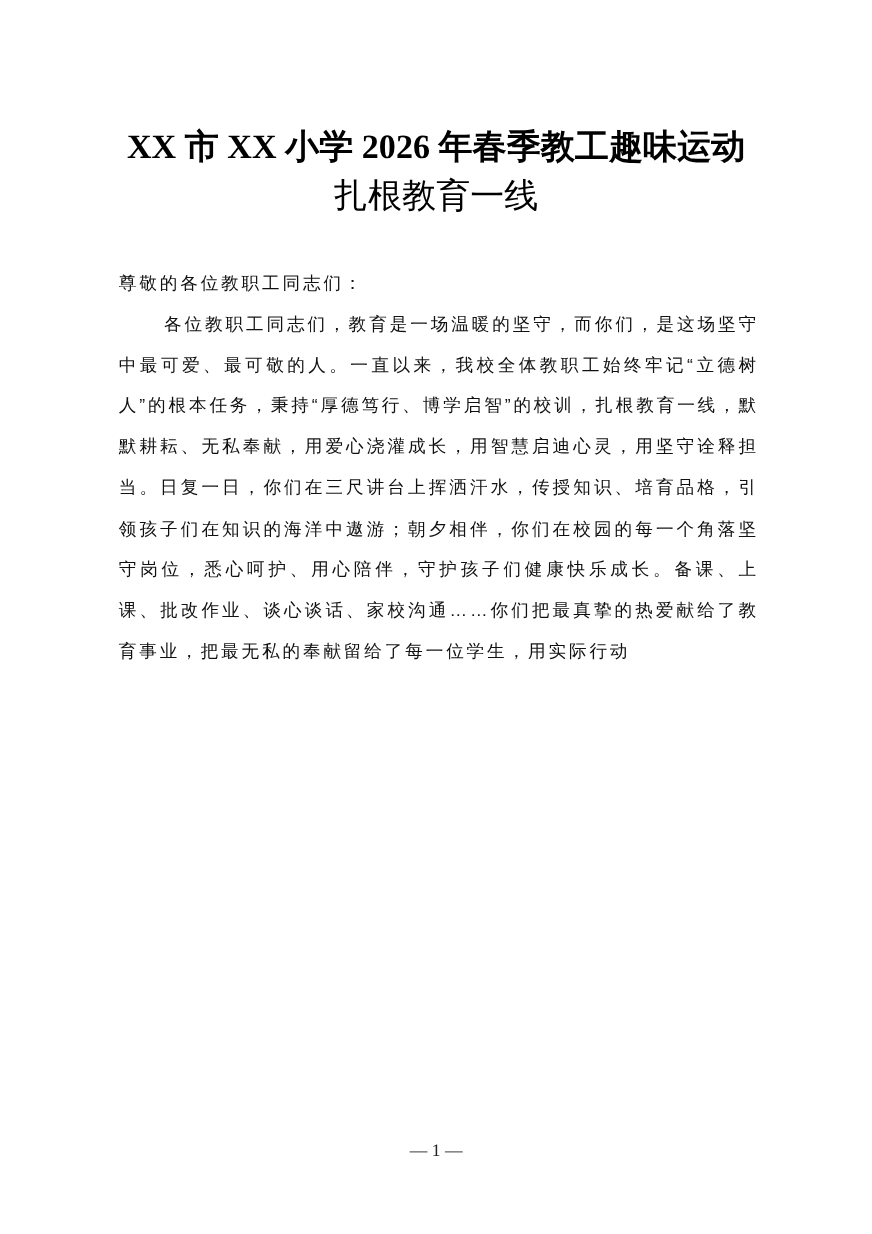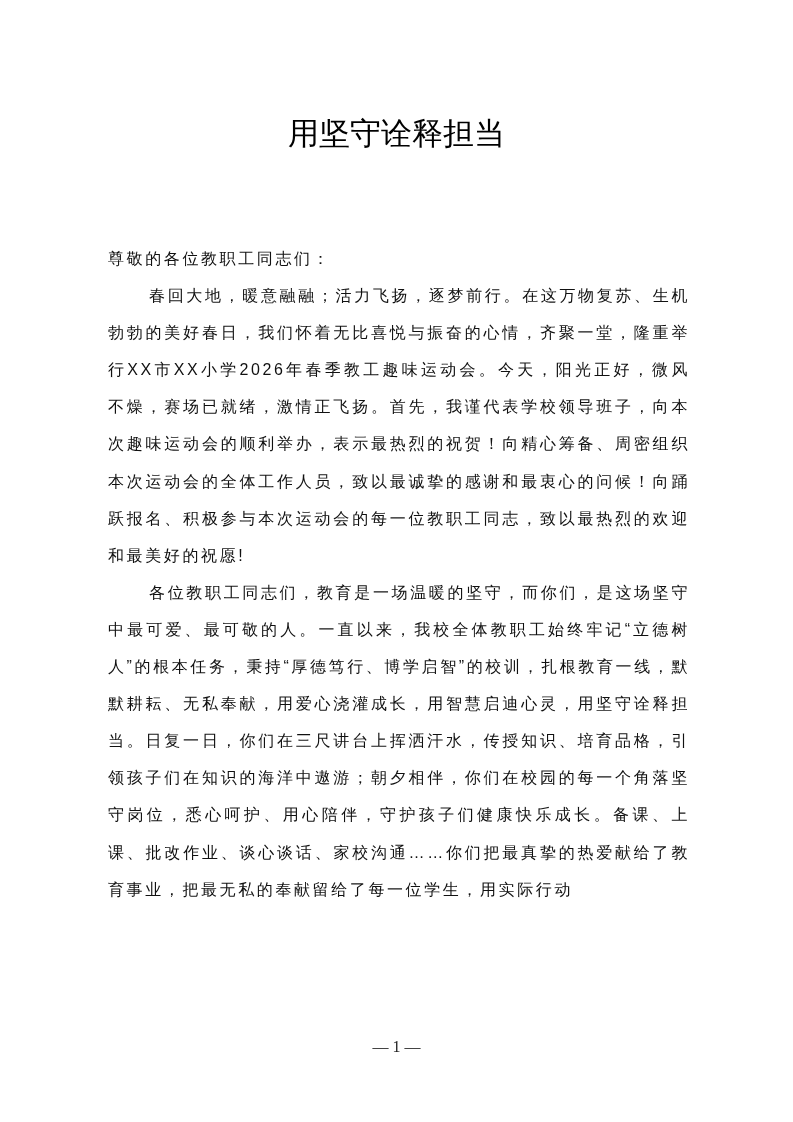--- a/index.html
+++ b/index.html
@@ -24,23 +24,23 @@
   .footer {
     position: absolute; left: 0; width: 793px; top: 1038px;
     text-align: center; font-family: "Liberation Serif", serif; font-size: 16px; color: #222;
   }
 </style>
 </head>
 <body>
 
 <div class="page">
   <div class="title">
-    <span class="l2">用坚守诠释担当</span>
+    <span class="l1">XX 市 XX 小学 2026 年春季教工趣味运动</span>
+    <span class="l2">扎根教育一线</span>
   </div>
 
   <div class="body">
     <p>尊敬的各位教职工同志们：</p>
-    <p class="indent">春回大地，暖意融融；活力飞扬，逐梦前行。在这万物复苏、生机勃勃的美好春日，我们怀着无比喜悦与振奋的心情，齐聚一堂，隆重举行XX市XX小学2026年春季教工趣味运动会。今天，阳光正好，微风不燥，赛场已就绪，激情正飞扬。首先，我谨代表学校领导班子，向本次趣味运动会的顺利举办，表示最热烈的祝贺！向精心筹备、周密组织本次运动会的全体工作人员，致以最诚挚的感谢和最衷心的问候！向踊跃报名、积极参与本次运动会的每一位教职工同志，致以最热烈的欢迎和最美好的祝愿!</p>
     <p class="indent">各位教职工同志们，教育是一场温暖的坚守，而你们，是这场坚守中最可爱、最可敬的人。一直以来，我校全体教职工始终牢记“立德树人”的根本任务，秉持“厚德笃行、博学启智”的校训，扎根教育一线，默默耕耘、无私奉献，用爱心浇灌成长，用智慧启迪心灵，用坚守诠释担当。日复一日，你们在三尺讲台上挥洒汗水，传授知识、培育品格，引领孩子们在知识的海洋中遨游；朝夕相伴，你们在校园的每一个角落坚守岗位，悉心呵护、用心陪伴，守护孩子们健康快乐成长。备课、上课、批改作业、谈心谈话、家校沟通……你们把最真挚的热爱献给了教育事业，把最无私的奉献留给了每一位学生，用实际行动</p>
   </div>
 
   <div class="footer">— 1 —</div>
 </div>
 
 </body></html>

